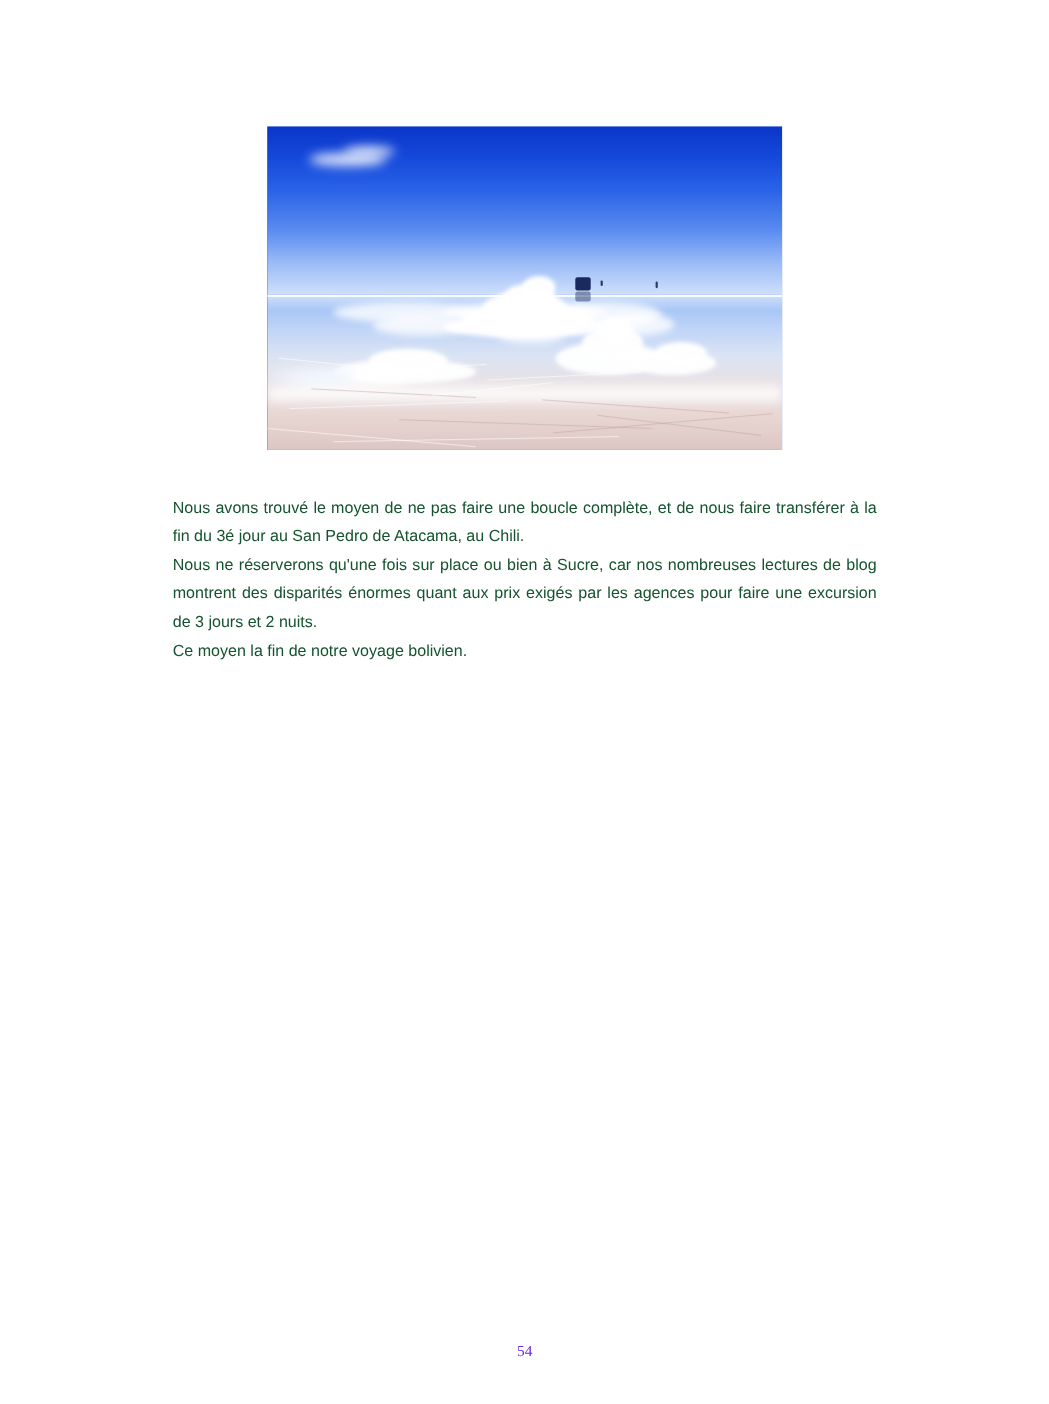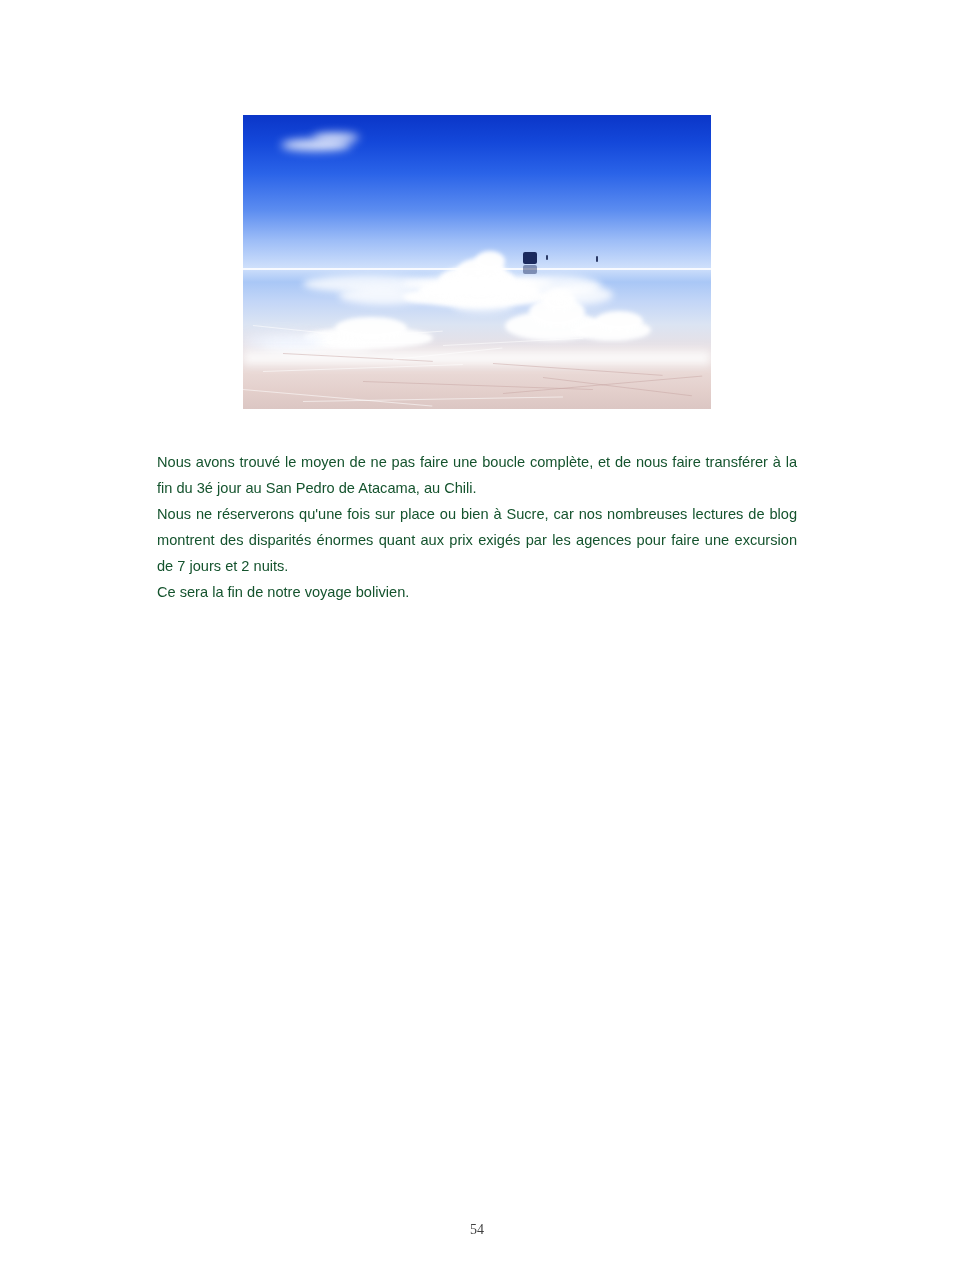--- a/index.html
+++ b/index.html
@@ -147,21 +147,21 @@
 
   
   .page-number {
     position: absolute;
     left: 0;
     right: 0;
     top: 1222px;
     text-align: center;
     font-family: "Liberation Serif", serif;
     font-size: 14px;
-    color: #404040;
+    color: #6d28d9;
   }
 </style>
 </head>
 <body>
 
 <div class="page">
 
   <div class="figure-wrap">
     <div class="photo">
       <div class="sky"></div>
@@ -215,19 +215,19 @@
       <div class="crack" style="left:0px; top:274px; width:190px; transform:rotate(5deg);"></div>
       <div class="crack d" style="left:260px; top:278px; width:200px; transform:rotate(-5deg);"></div>
       <div class="crack" style="left:60px; top:286px; width:260px; transform:rotate(-1deg);"></div>
       <div class="crack d" style="left:300px; top:262px; width:150px; transform:rotate(7deg);"></div>
       <div class="crack" style="left:150px; top:244px; width:110px; transform:rotate(-6deg);"></div>
     </div>
   </div>
 
   <div class="body-text">
     <p class="just">Nous avons trouvé le moyen de ne pas faire une boucle complète, et de nous faire transférer à la fin du 3é jour au San Pedro de Atacama, au Chili.</p>
-    <p class="just">Nous ne réserverons qu'une fois sur place ou bien à Sucre, car nos nombreuses lectures de blog montrent des disparités énormes quant aux prix exigés par les agences pour faire une excursion de 7 jours et 2 nuits.</p>
-    <p class="just-last">Ce sera la fin de notre voyage bolivien.</p>
+    <p class="just">Nous ne réserverons qu'une fois sur place ou bien à Sucre, car nos nombreuses lectures de blog montrent des disparités énormes quant aux prix exigés par les agences pour faire une excursion de 3 jours et 2 nuits.</p>
+    <p class="just-last">Ce moyen la fin de notre voyage bolivien.</p>
   </div>
 
   <div class="page-number">54</div>
 
 </div>
 
 </body></html>

